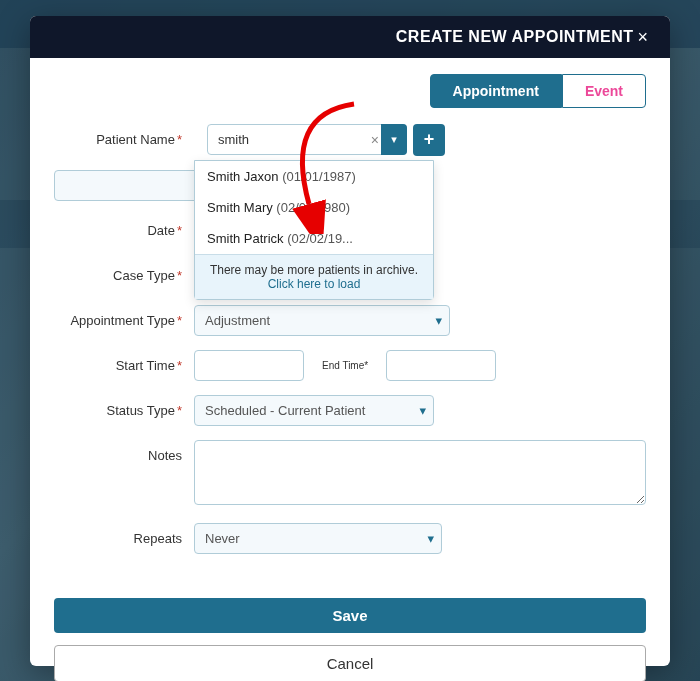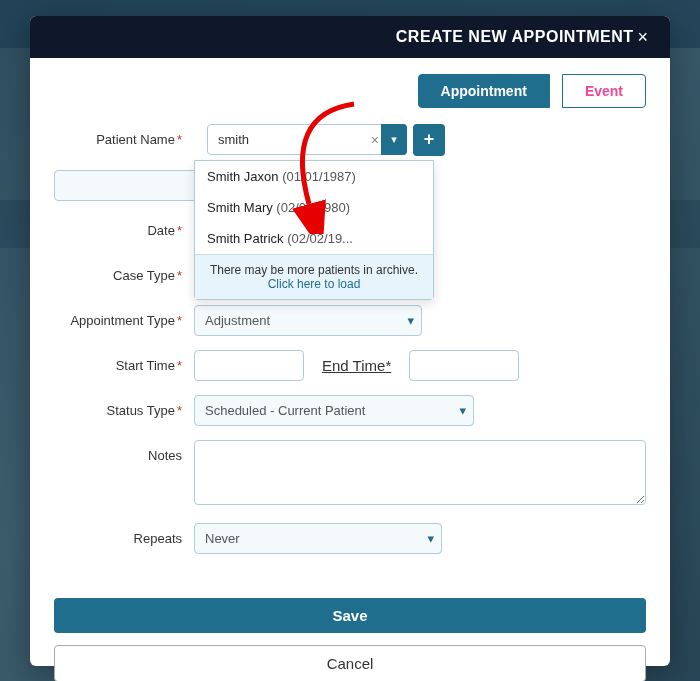--- a/index.html
+++ b/index.html
@@ -68,21 +68,21 @@
       padding: 0 4px;
     }
     .modal-body {
       padding: 16px 24px 20px 24px;
       position: relative;
     }
     .tab-row {
       display: flex;
       justify-content: flex-end;
       margin-bottom: 16px;
-      gap: 12px;
+      gap: 0;
     }
     .tab-btn {
       padding: 8px 22px;
       font-size: 14px;
       font-weight: 600;
       border: 1.5px solid #1f6e8e;
       cursor: pointer;
       background: #fff;
       color: #ec4899;
     }
@@ -427,50 +427,50 @@
           </div>
         </div>
       </div>
 
       <div class="form-row">
         <div class="form-label">
           <span>Appointment Type</span><span class="required">*</span>
         </div>
         <div class="form-control-wrap">
           <div class="select-wrap">
-            <select style="width:228px;">
+            <select style="width:256px;">
               <option value="Adjustment">Adjustment</option>
             </select>
             <span class="select-arrow">▾</span>
           </div>
         </div>
       </div>
 
       <div class="form-row">
         <div class="form-label">
           <span>Start Time</span><span class="required">*</span>
         </div>
         <div class="form-control-wrap">
           <div style="display:flex; align-items:center; gap:18px;">
             <input class="time-input" type="text" style="">
-            <span style="font-size:15px; color:#333;text-decoration:underline;">
+            <span style="font-size:10px; color:#333;">
               <span>End Time</span><span class="required">*</span>
             </span>
             <input class="time-input" type="text" style="">
           </div>
         </div>
       </div>
 
       <div class="form-row">
         <div class="form-label">
           <span>Status Type</span><span class="required">*</span>
         </div>
         <div class="form-control-wrap">
           <div class="select-wrap">
-            <select style="width:280px;">
+            <select style="width:240px;">
               <option value="Scheduled - Current Patient">Scheduled - Current Patient</option>
             </select>
             <span class="select-arrow">▾</span>
           </div>
         </div>
       </div>
 
       <div class="form-row">
         <div class="form-label">
           <span>Notes</span>

